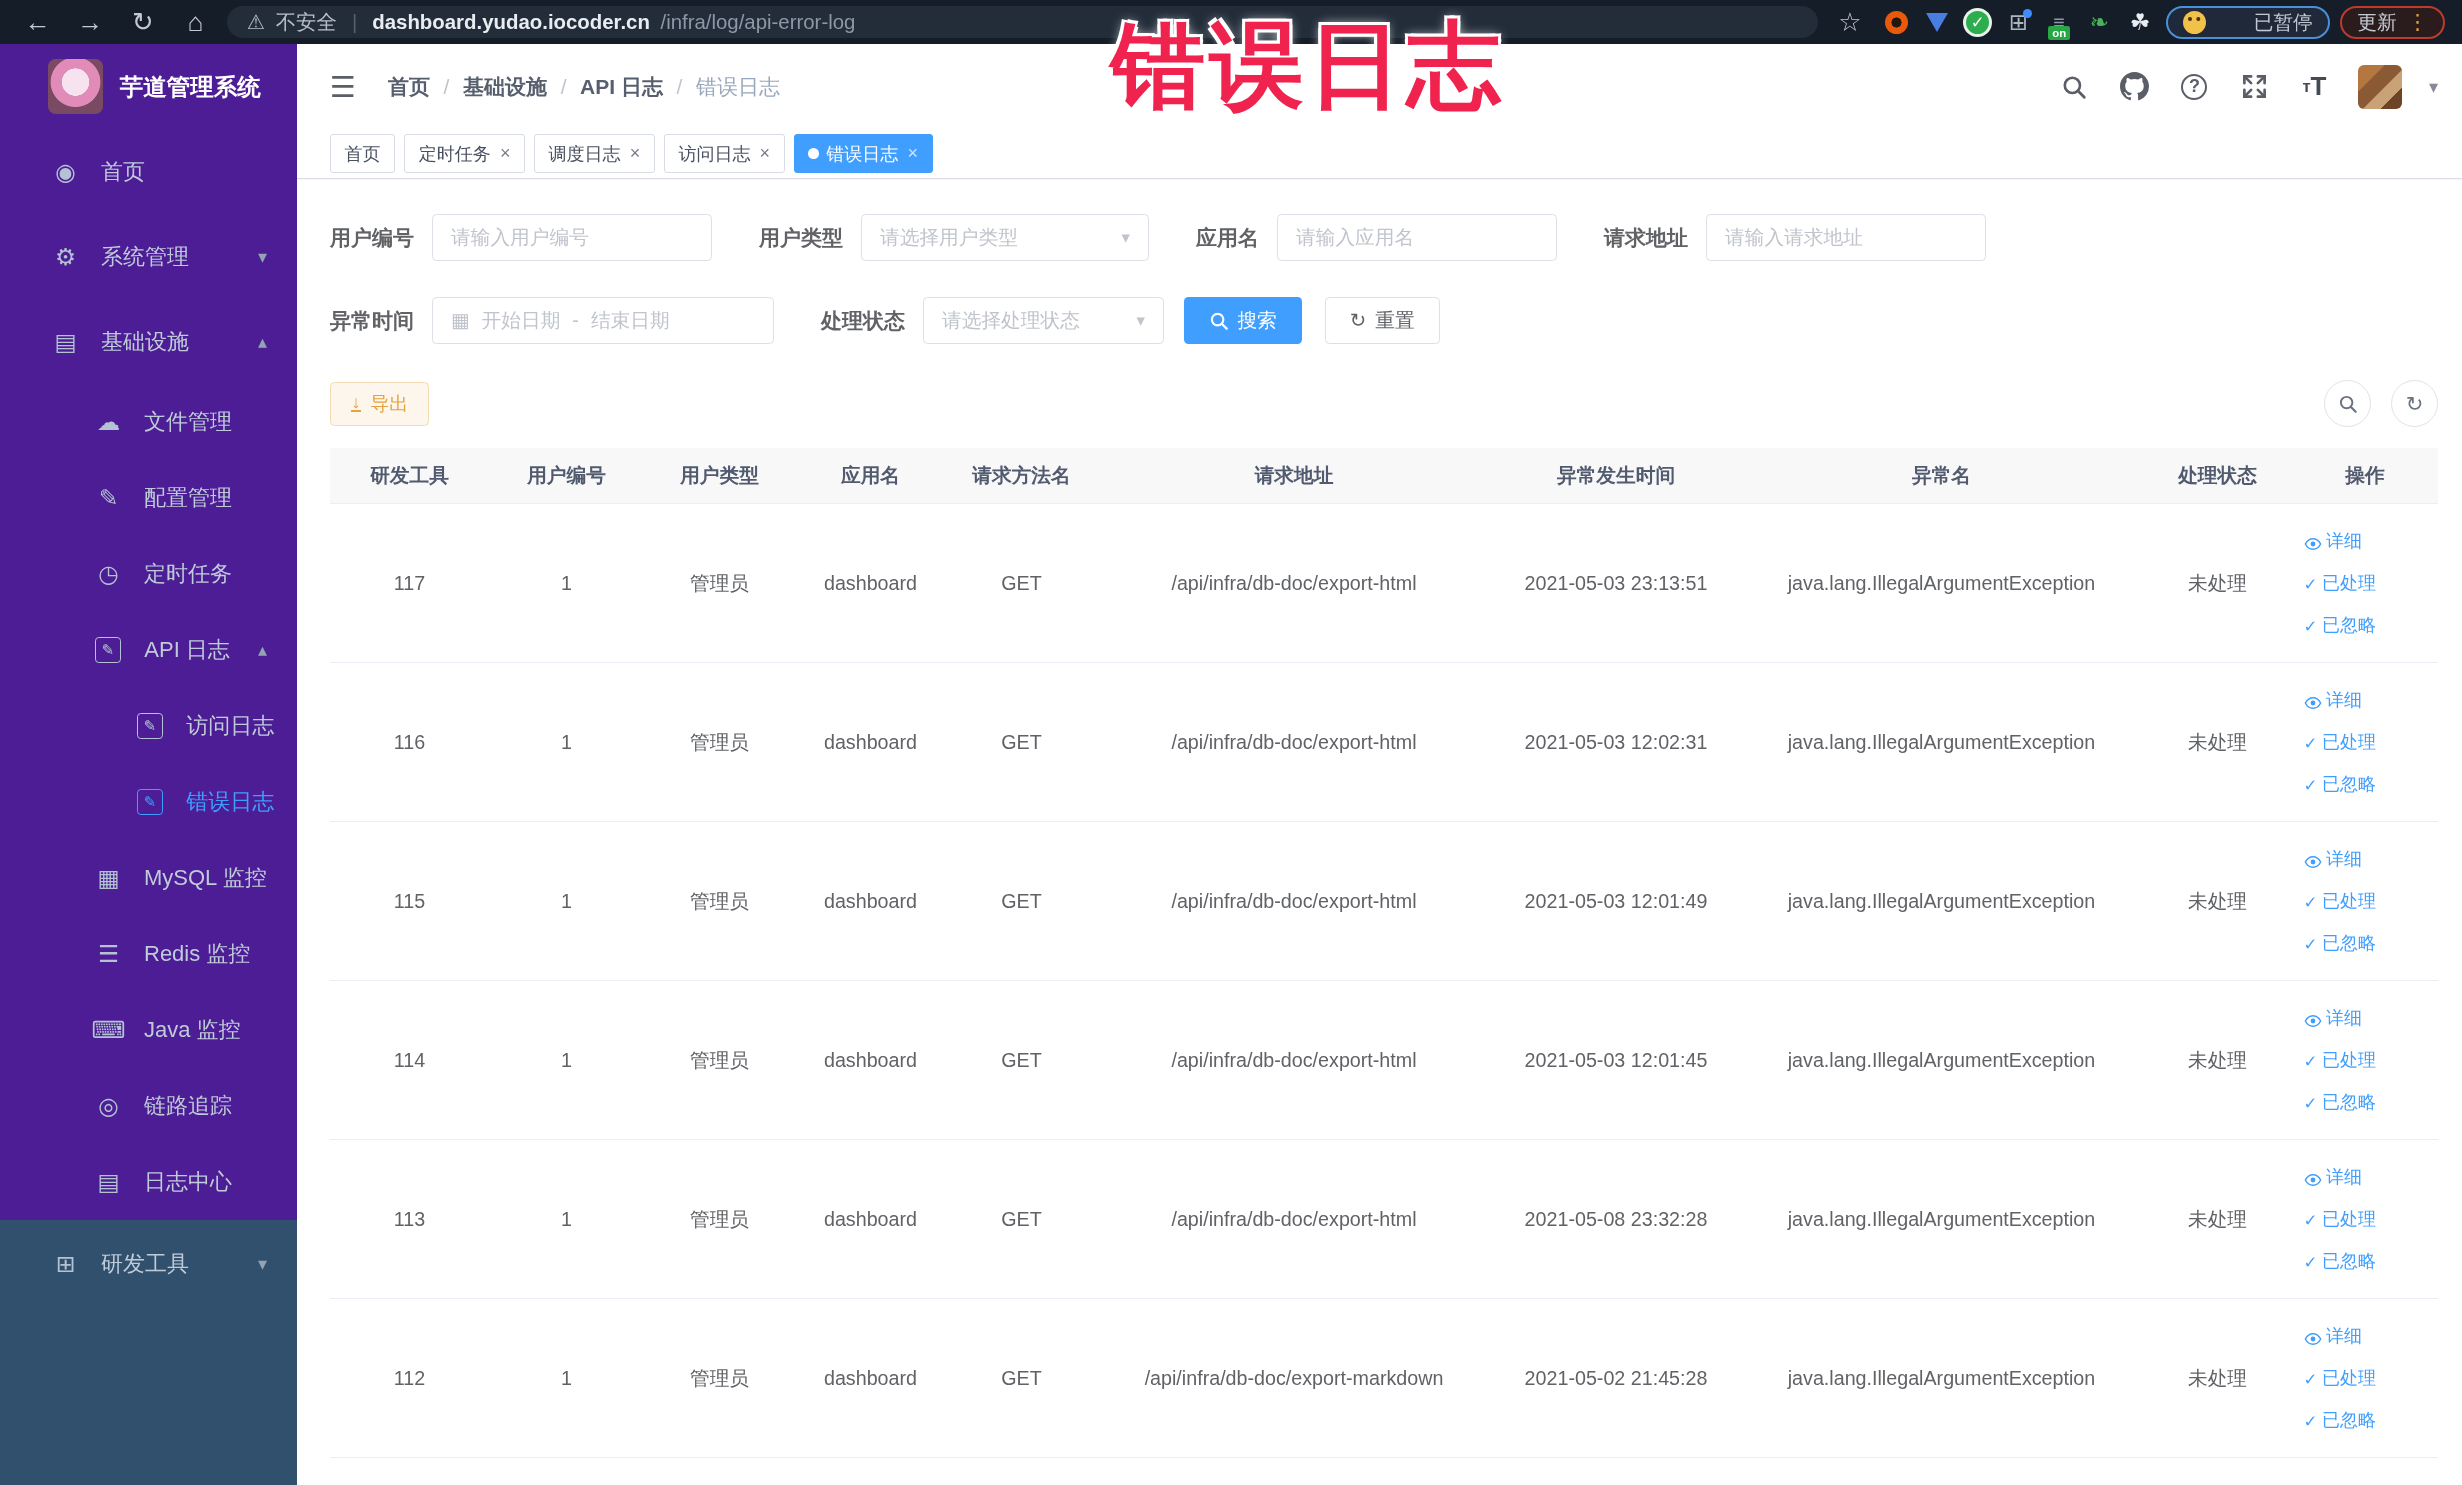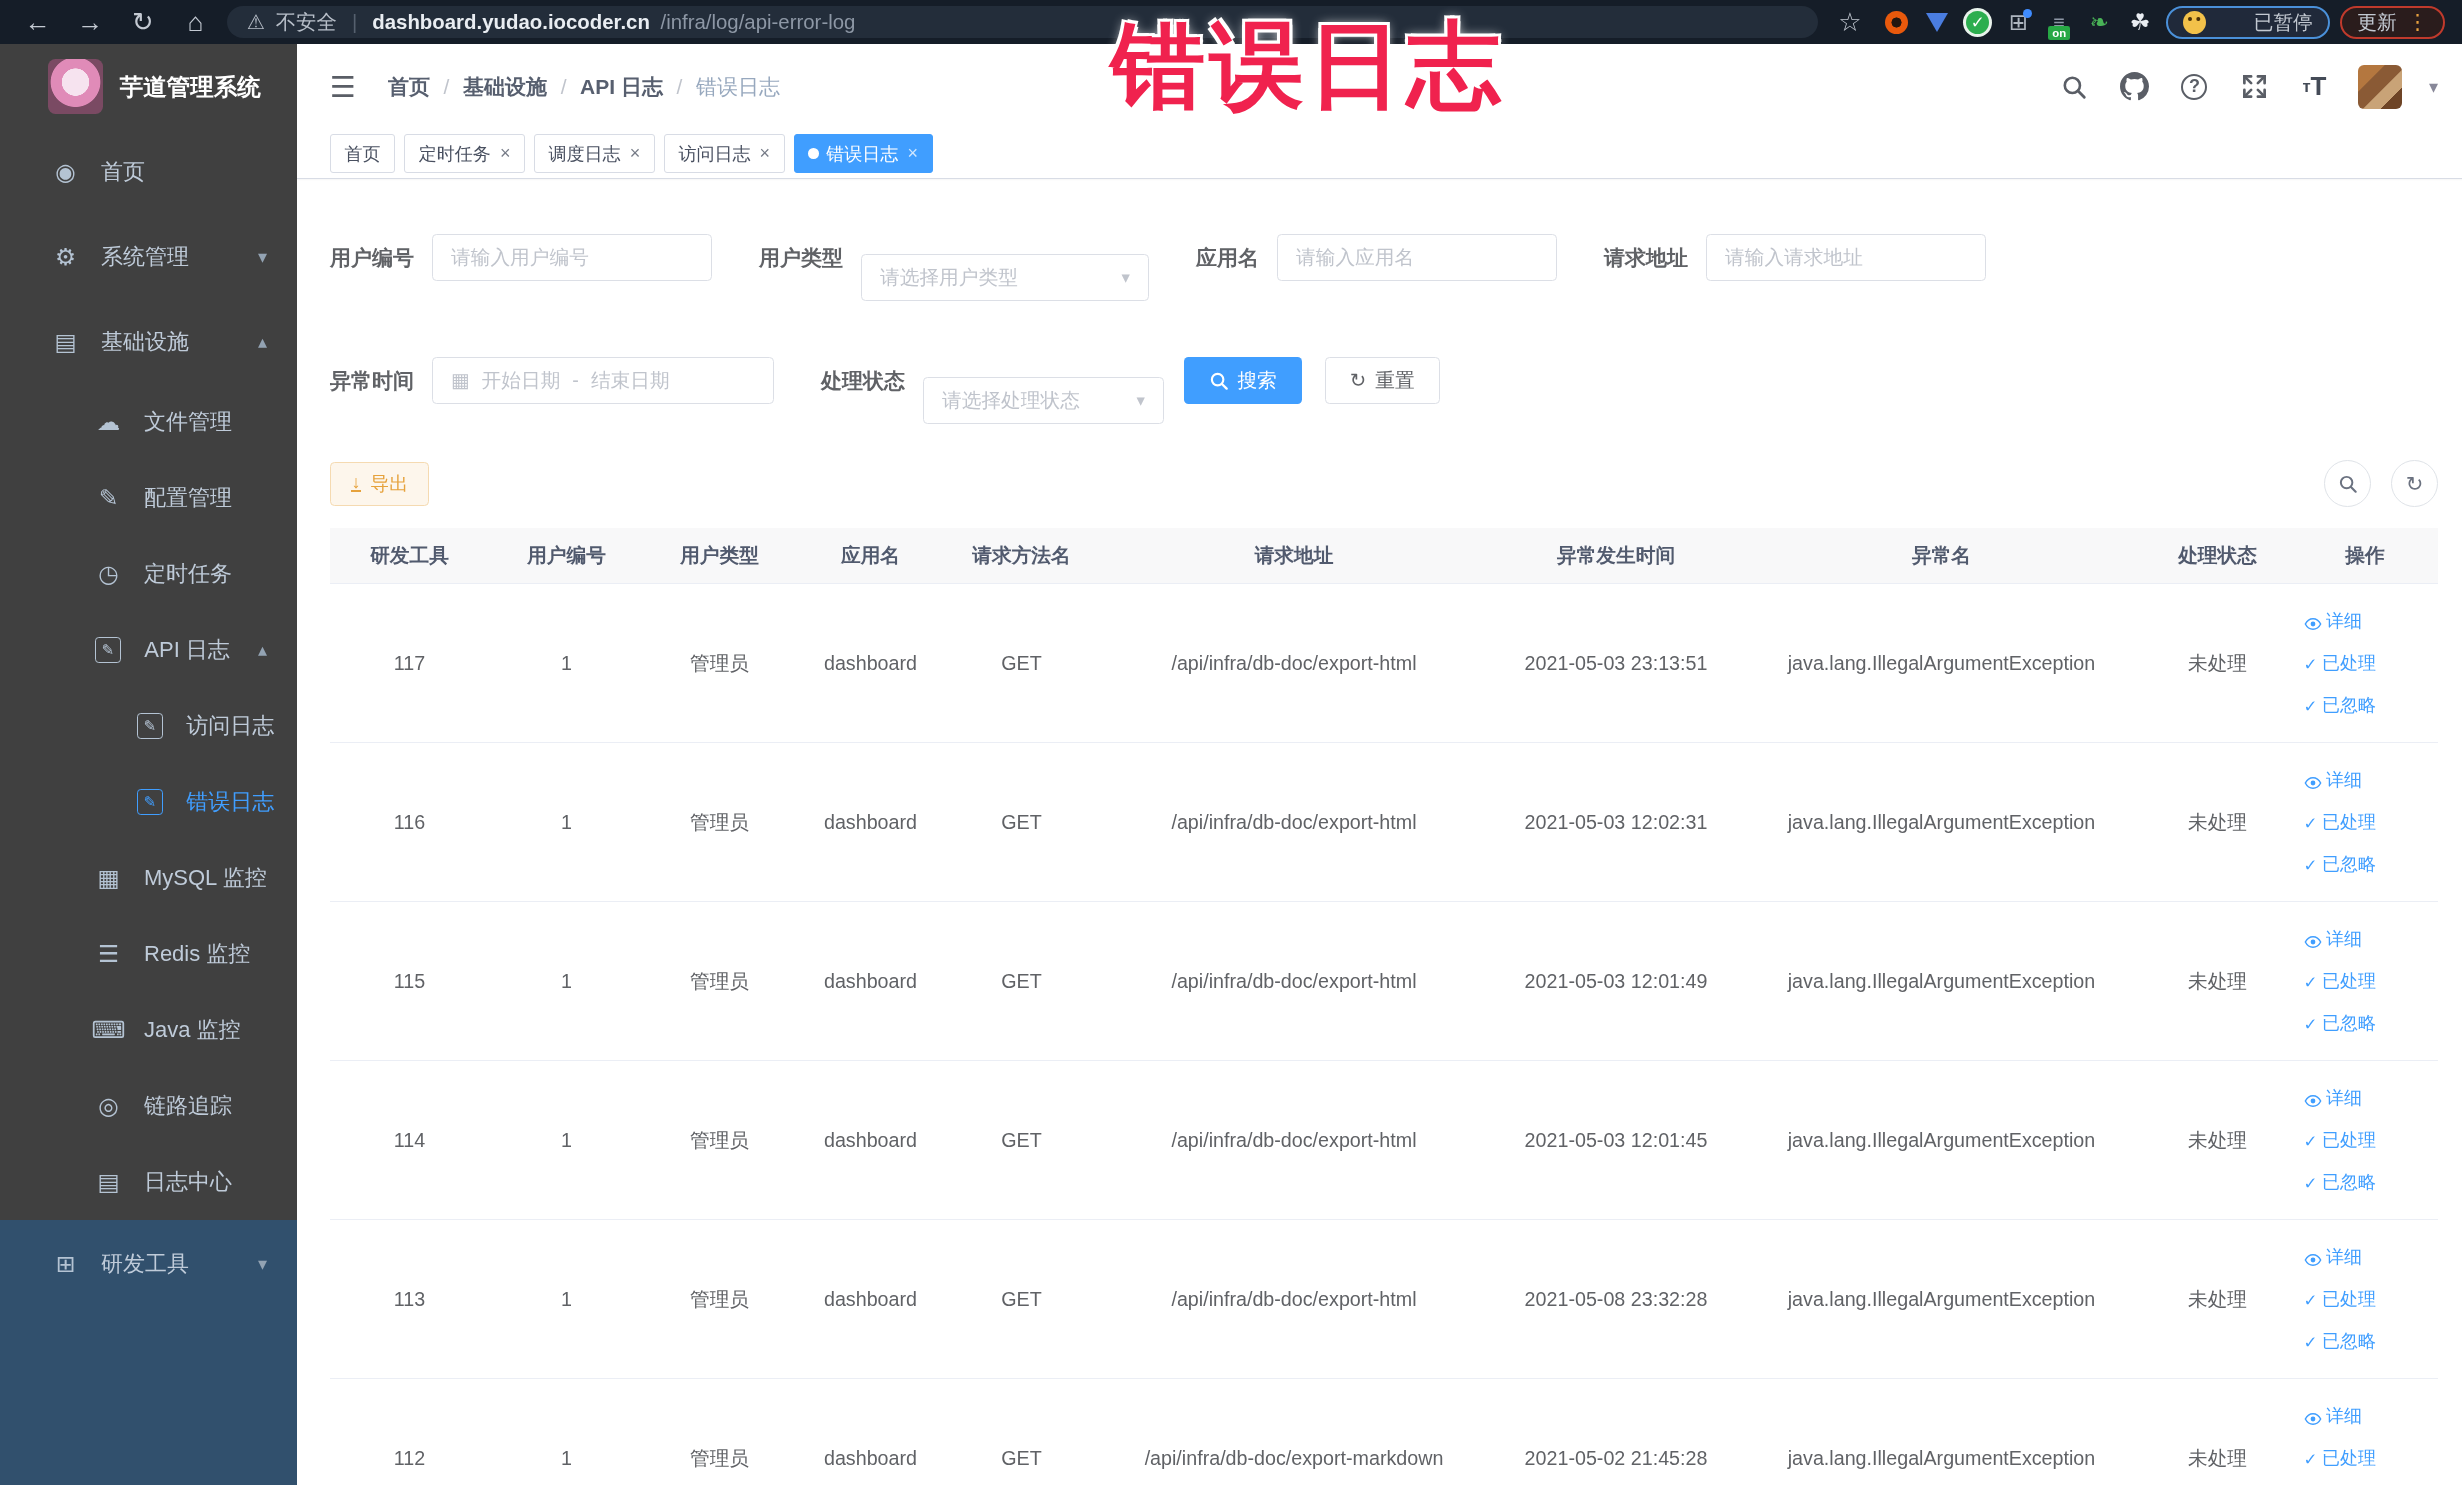--- a/index.html
+++ b/index.html
@@ -41,21 +41,21 @@
 
   
   .overlay-title { position:absolute; left:1111px; top:3px; z-index:9;
     font-size:94px; font-weight:700; letter-spacing:4.5px; color:#f0224e;
     text-shadow:-3px -3px 0 #fff, 3px -3px 0 #fff, -3px 3px 0 #fff, 3px 3px 0 #fff, 0 0 12px rgba(255,255,255,.95); }
 
   
   .app { position:absolute; left:0; top:44px; width:2462px; height:1442px; display:flex; }
 
   
-  .sidebar { width:297px; height:100%; background:#404040; display:flex; flex-direction:column; flex:0 0 auto; }
+  .sidebar { width:297px; height:100%; background:#4c1d95; display:flex; flex-direction:column; flex:0 0 auto; }
   .logo-row { height:85px; display:flex; align-items:center; padding-left:48px; gap:16.7px; }
   .logo-img { width:55px; height:55px; border-radius:7.6px; flex:0 0 auto;
     background:radial-gradient(circle at 50% 42%, #f6e3ef 0 32%, #e08bb8 33% 58%, #7a4a63 60%); }
   .logo-title { color:#fff; font-size:23.5px; font-weight:700; }
   .menu { display:flex; flex-direction:column; }
   .menu-item { display:flex; align-items:center; cursor:pointer; color:#bfcbd9; font-size:22px; }
   .menu-item.lvl1 { height:85px; padding-left:48px; }
   .menu-item.lvl2 { height:76px; padding-left:91px; }
   .menu-item.lvl3 { height:76px; padding-left:133px; }
   .mi-icon { width:35px; margin-right:18px; font-size:23.5px; color:#b4c3d3; text-align:center; flex:0 0 auto; }
@@ -96,21 +96,21 @@
   .tab-close { font-size:18px; color:inherit; opacity:.75; margin-left:1.5px; }
 
   
   .content { padding:35px 33px 0 33px; }
   .filter-row { display:flex; align-items:center; margin-bottom:36px; }
   .f-label { font-size:21px; font-weight:700; color:#606266; margin-right:18px; white-space:nowrap; }
   .f-input, .f-select, .f-range { height:47px; border:0.8px solid #dcdfe6; border-radius:4.5px; background:#fff;
     display:flex; align-items:center; padding:0 18px; font-size:19.7px; color:#c0c4cc; }
   input.f-input { width:280px; color:#606266; }
   input.f-input::placeholder { color:#c0c4cc; }
-  .f-select { width:288px; justify-content:space-between; cursor:pointer;margin-top:40px; }
+  .f-select { width:288px; justify-content:space-between; cursor:pointer; }
   .f-range { width:342px; gap:12px; }
   .f-gap { width:47px; flex:0 0 auto; }
   .sel-caret { color:#c0c4cc; font-size:16.7px; }
   .cal-icon { color:#c0c4cc; font-size:19.7px; }
   .btn { height:47px; border-radius:4.5px; font-size:19.7px; display:flex; align-items:center;
     justify-content:center; gap:9px; cursor:pointer; padding:0 24px; border:0.8px solid transparent; }
   .btn-primary { background:#409eff; color:#fff; }
   .btn-plain { background:#fff; border-color:#dcdfe6; color:#606266; }
   .btn-warning { background:#fdf6ec; border-color:#f5dab1; color:#e6a23c; height:44px; padding:0 19.7px; font-size:19px; }
   .dl-ic { display:inline-block; border-bottom:2.3px solid currentColor; line-height:15px; font-size:18px; padding:0 0.8px; }

